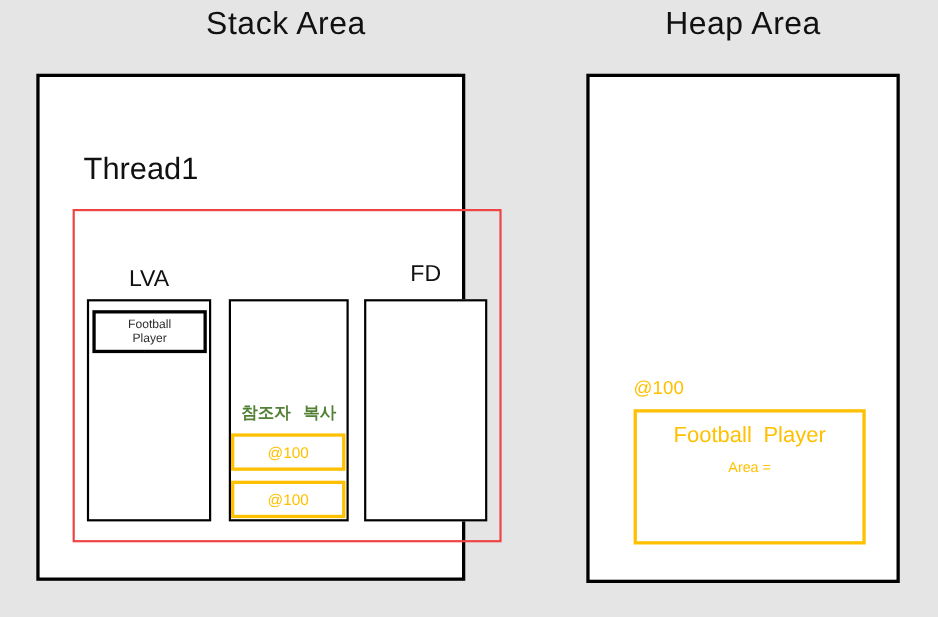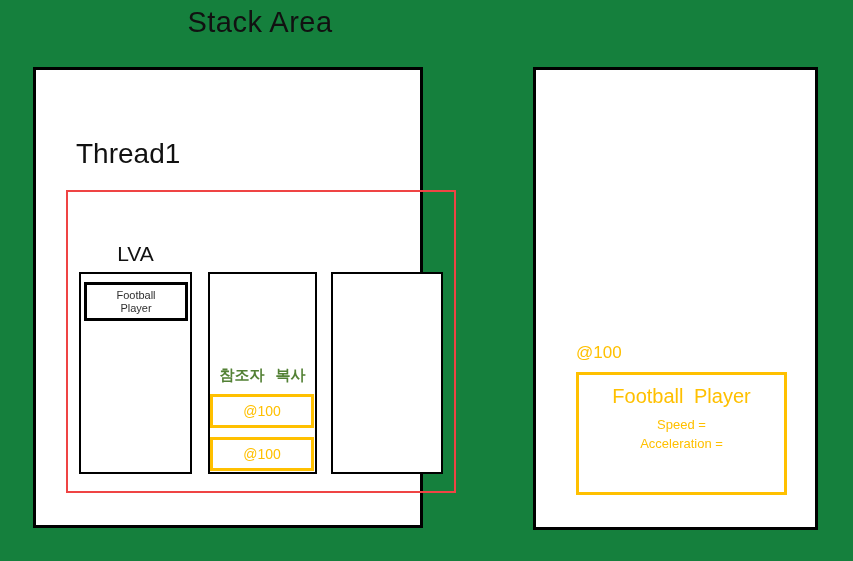--- a/index.html
+++ b/index.html
@@ -5,21 +5,21 @@
   html, body {
     margin: 0;
     padding: 0;
     background: #ffffff;
     font-family: "Liberation Sans", "DejaVu Sans", sans-serif;
   }
   .canvas {
     position: relative;
     width: 853px;
     height: 561px;
-    background: #15803d;
+    background: #e5e5e5;
     overflow: hidden;
     color: #000000;
   }
   .area-title {
     position: absolute;
     top: 6px;
     font-size: 29px;
     letter-spacing: 0.5px;
     text-align: center;
     color: #111111;
@@ -149,28 +149,30 @@
     line-height: 19px;
   }
 </style>
 </head>
 <body>
 
 <div class="canvas">
 
   <div class="area-title stack-title">Stack Area</div>
 
+  <div class="area-title heap-title">Heap Area</div>
 
   <div class="stack-box">
 
     <div class="thread-label">Thread1</div>
 
     <div class="frame-box">
 
       <div class="col-header col-header-lva">LVA</div>
+      <div class="col-header col-header-fd">FD</div>
 
       <div class="col-box lva-box">
         <div class="var-box">
           <span class="var-label">Football Player</span>
         </div>
       </div>
 
       <div class="col-box os-box">
         <div class="os-annotation">참조자 복사</div>
         <div class="ref-box ref-box-1">@100</div>
@@ -182,20 +184,19 @@
     </div>
   </div>
 
   <div class="heap-box">
 
     <div class="heap-addr">@100</div>
 
     <div class="heap-object">
       <div class="heap-object-title">Football Player</div>
       <div class="heap-fields">
-        <div class="heap-field">Speed =</div>
-        <div class="heap-field">Acceleration =</div>
+        <div class="heap-field">Area =</div>
       </div>
     </div>
 
   </div>
 
 </div>
 
 </body></html>

